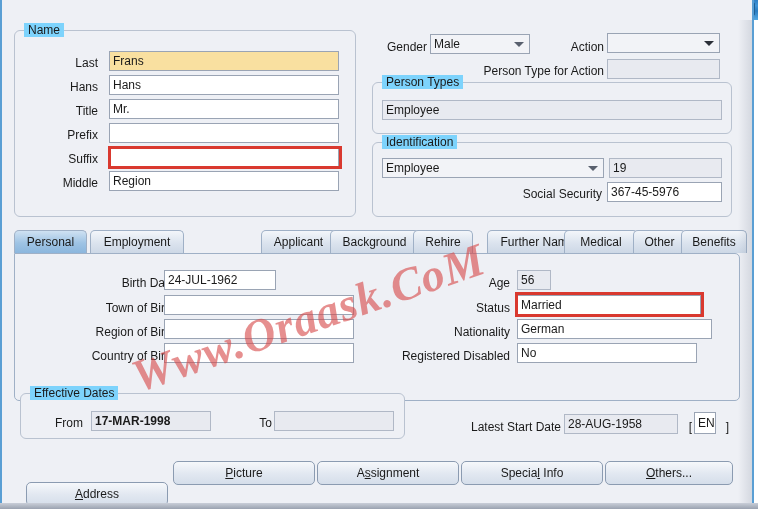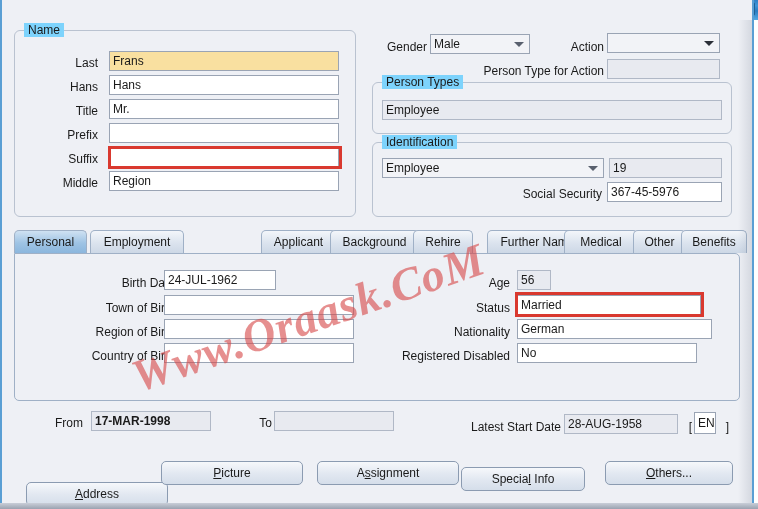--- a/index.html
+++ b/index.html
@@ -390,36 +390,39 @@
     <div class="lbl" style="left:420px; top:281px; width:88px;">Status</div>
     <div class="fld" style="left:515px; top:275px; width:184px;">Married</div>
     <div class="redbox" style="left:513px; top:272px; width:189px; height:25px;"></div>
 
     <div class="lbl" style="left:412px; top:305px; width:96px;">Nationality</div>
     <div class="fld" style="left:515px; top:299px; width:195px;">German</div>
 
     <div class="lbl" style="left:373px; top:329px; width:135px;">Registered Disabled</div>
     <div class="fld" style="left:515px; top:323px; width:180px;">No</div>
 
+    <div class="group" style="left:18px; top:373px; width:385px; height:46px;">
+      <span class="legend">Effective Dates</span>
+    </div>
     <div class="lbl" style="left:36px; top:396px; width:45px;">From</div>
     <div class="fld ro bold" style="left:89px; top:391px; width:120px;">17-MAR-1998</div>
     <div class="lbl" style="left:248px; top:396px; width:22px;">To</div>
     <div class="fld ro" style="left:272px; top:391px; width:120px;"></div>
 
     <div class="lbl" style="left:434px; top:400px; width:125px;">Latest Start Date</div>
     <div class="fld ro" style="left:562px; top:394px; width:114px;">28-AUG-1958</div>
     <div class="lbl" style="left:682px; top:400px; width:8px;">[</div>
     <div class="fld" style="left:692px; top:392px; width:22px; line-height:20px; height:22px;">EN</div>
     <div class="lbl" style="left:719px; top:400px; width:8px;">]</div>
 
     <div class="btnbar">
       <div class="btn" style="left:24px;  top:462px; width:142px;"><u>A</u><span>ddress</span></div>
-      <div class="btn" style="left:159px; top:441px; width:142px;"><u>P</u><span>icture</span></div>
+      <div class="btn" style="left:171px; top:441px; width:142px;"><u>P</u><span>icture</span></div>
       <div class="btn" style="left:315px; top:441px; width:142px;">A<u>s</u><span>signment</span></div>
-      <div class="btn" style="left:459px; top:441px; width:124px;margin-top:6px;">Specia<u>l</u><span> Info</span></div>
+      <div class="btn" style="left:459px; top:441px; width:142px;">Specia<u>l</u><span> Info</span></div>
       <div class="btn" style="left:603px; top:441px; width:128px;"><u>O</u><span>thers...</span></div>
     </div>
 
     <div class="watermark">Www.Oraask.CoM</div>
   </div>
 
   <div class="bevel"></div>
 </div>
 
 </body></html>

